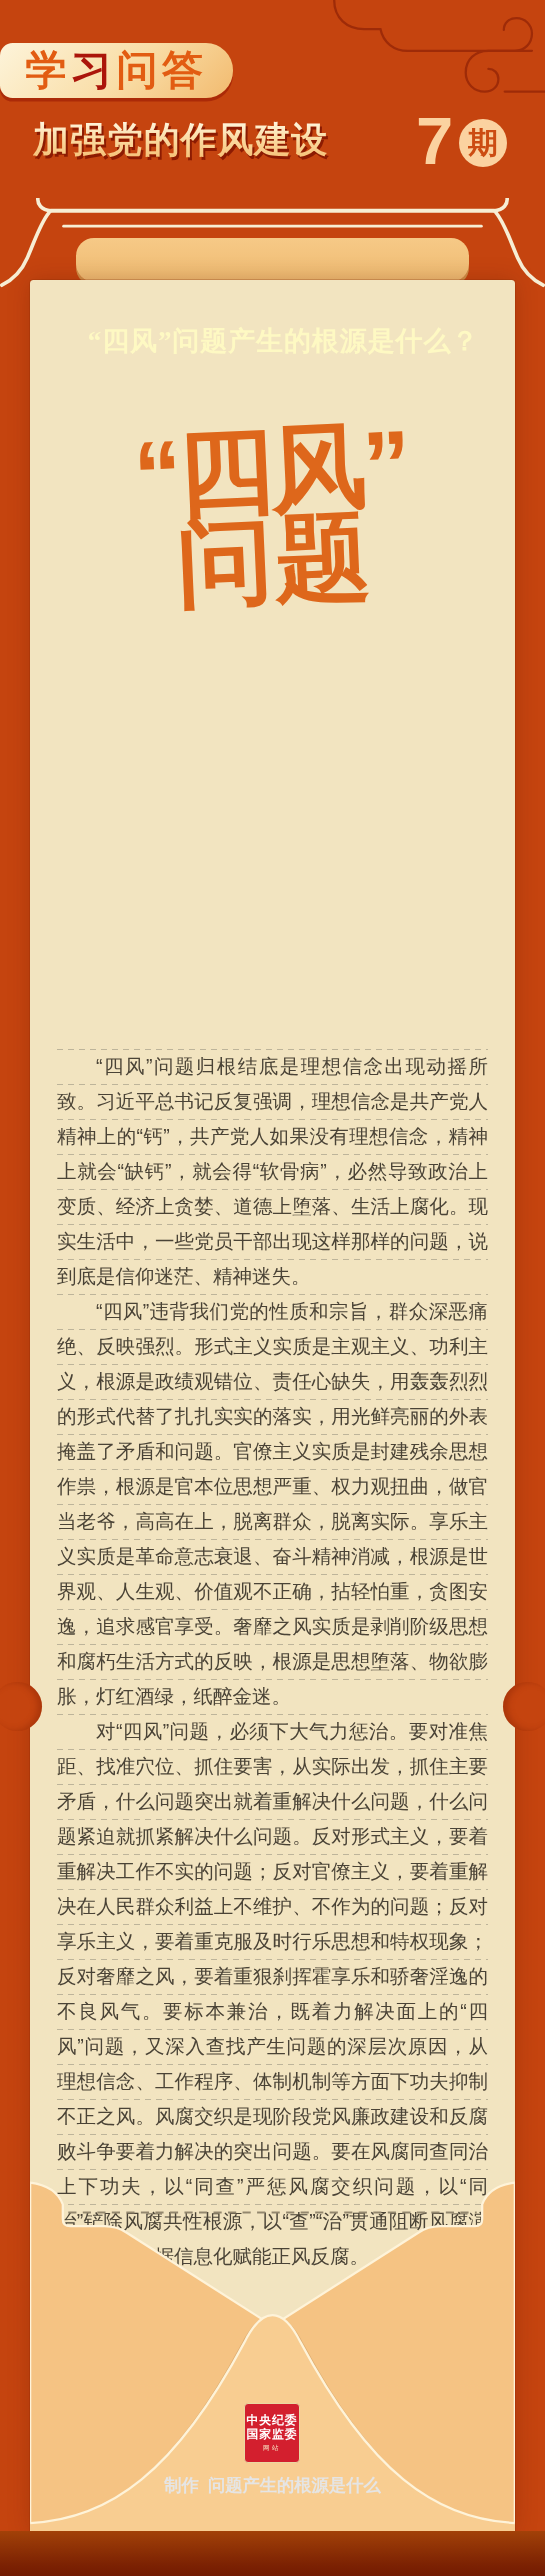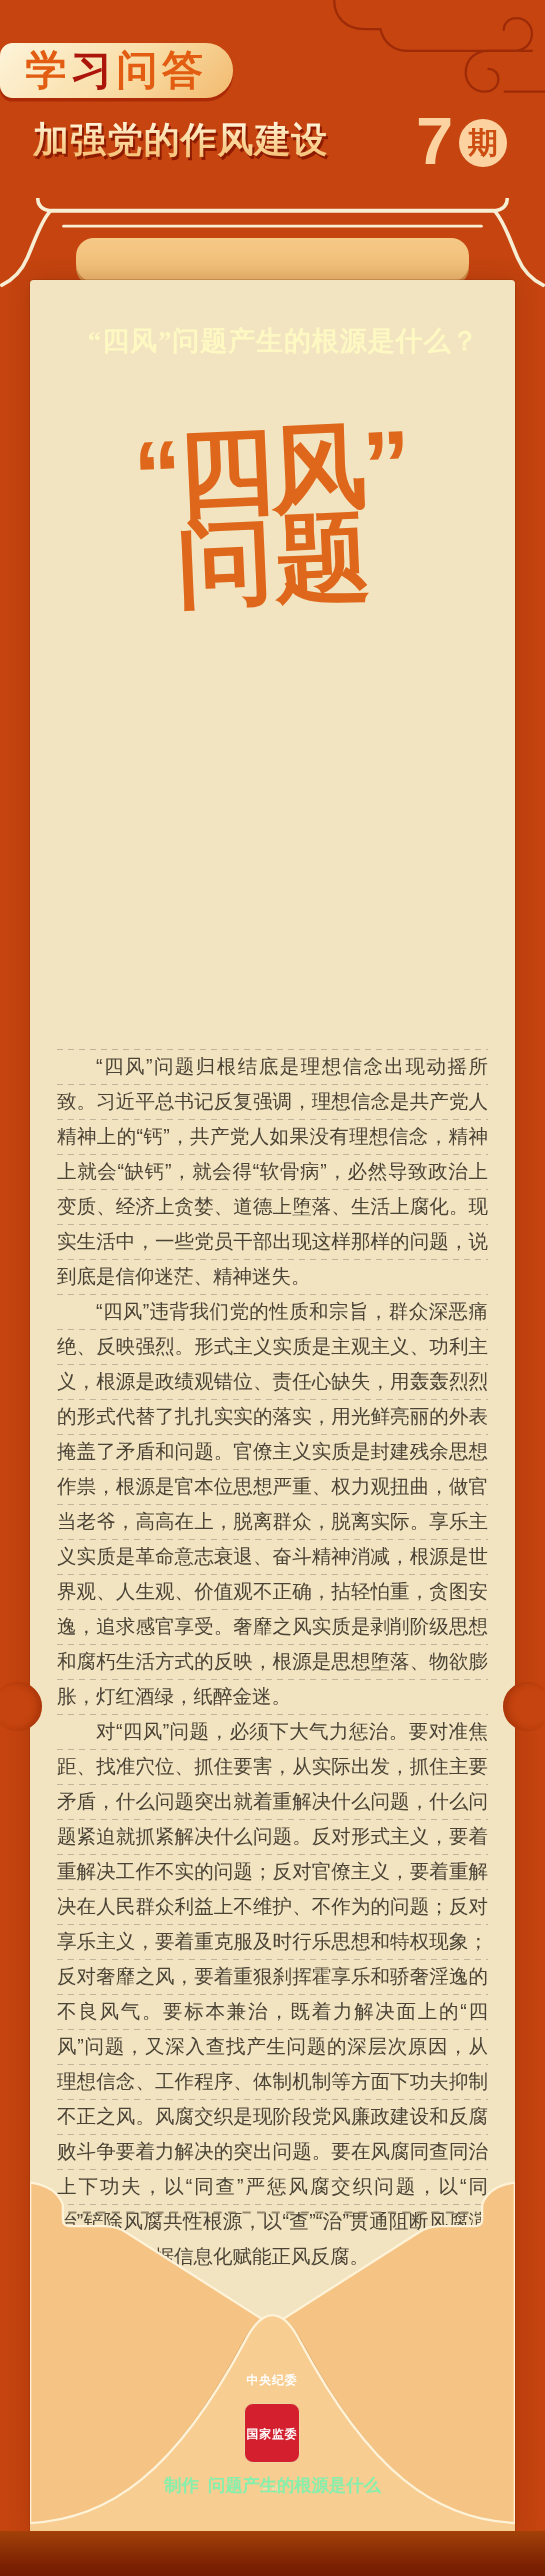--- a/index.html
+++ b/index.html
@@ -93,31 +93,30 @@
   .notch{
     position:absolute;width:49px;height:49px;border-radius:50%;z-index:7;
     background:#c5440f;top:1682px;
   }
   .notch.left{left:-7.3px;box-shadow:inset -4.5px 0 6.4px rgba(120,30,0,.35);}
   .notch.right{left:503px;box-shadow:inset 4.5px 0 6.4px rgba(120,30,0,.35);}
   
   .envelope{position:absolute;left:30px;top:2179px;width:485px;height:354px;z-index:8;}
   .seal{
     position:absolute;left:244px;top:2403px;width:56px;height:60px;z-index:9;
-    background:#d31f2e;border:1.8px solid #e9d8a2;border-radius:9px;
+    background:#d31f2e;border:1.8px solid #e9d8a2;border-radius:4px;
     display:flex;flex-direction:column;align-items:center;justify-content:center;
     box-sizing:border-box;
-    gap:40px;
   }
   .seal .row{font-size:11.8px;font-weight:700;color:#ffffff;letter-spacing:0.9px;line-height:14.5px;}
   .seal .small{font-size:6.4px;color:#f8ecc8;letter-spacing:2.7px;margin-top:2.7px;}
   .credit{
     position:absolute;left:30px;top:2473px;width:485px;z-index:9;
     display:flex;align-items:center;justify-content:center;gap:9px;
-    font-size:17.3px;font-weight:900;color:#86efac;
+    font-size:17.3px;font-weight:900;color:#e5e5e5;
   }
   
   .bottom-strip{
     position:absolute;left:0;top:2531px;width:545px;height:45px;z-index:10;
     background:linear-gradient(180deg,#a24108 0%,#7c2203 75%,#731b02 100%);
   }
 </style>
 </head>
 <body>
 

